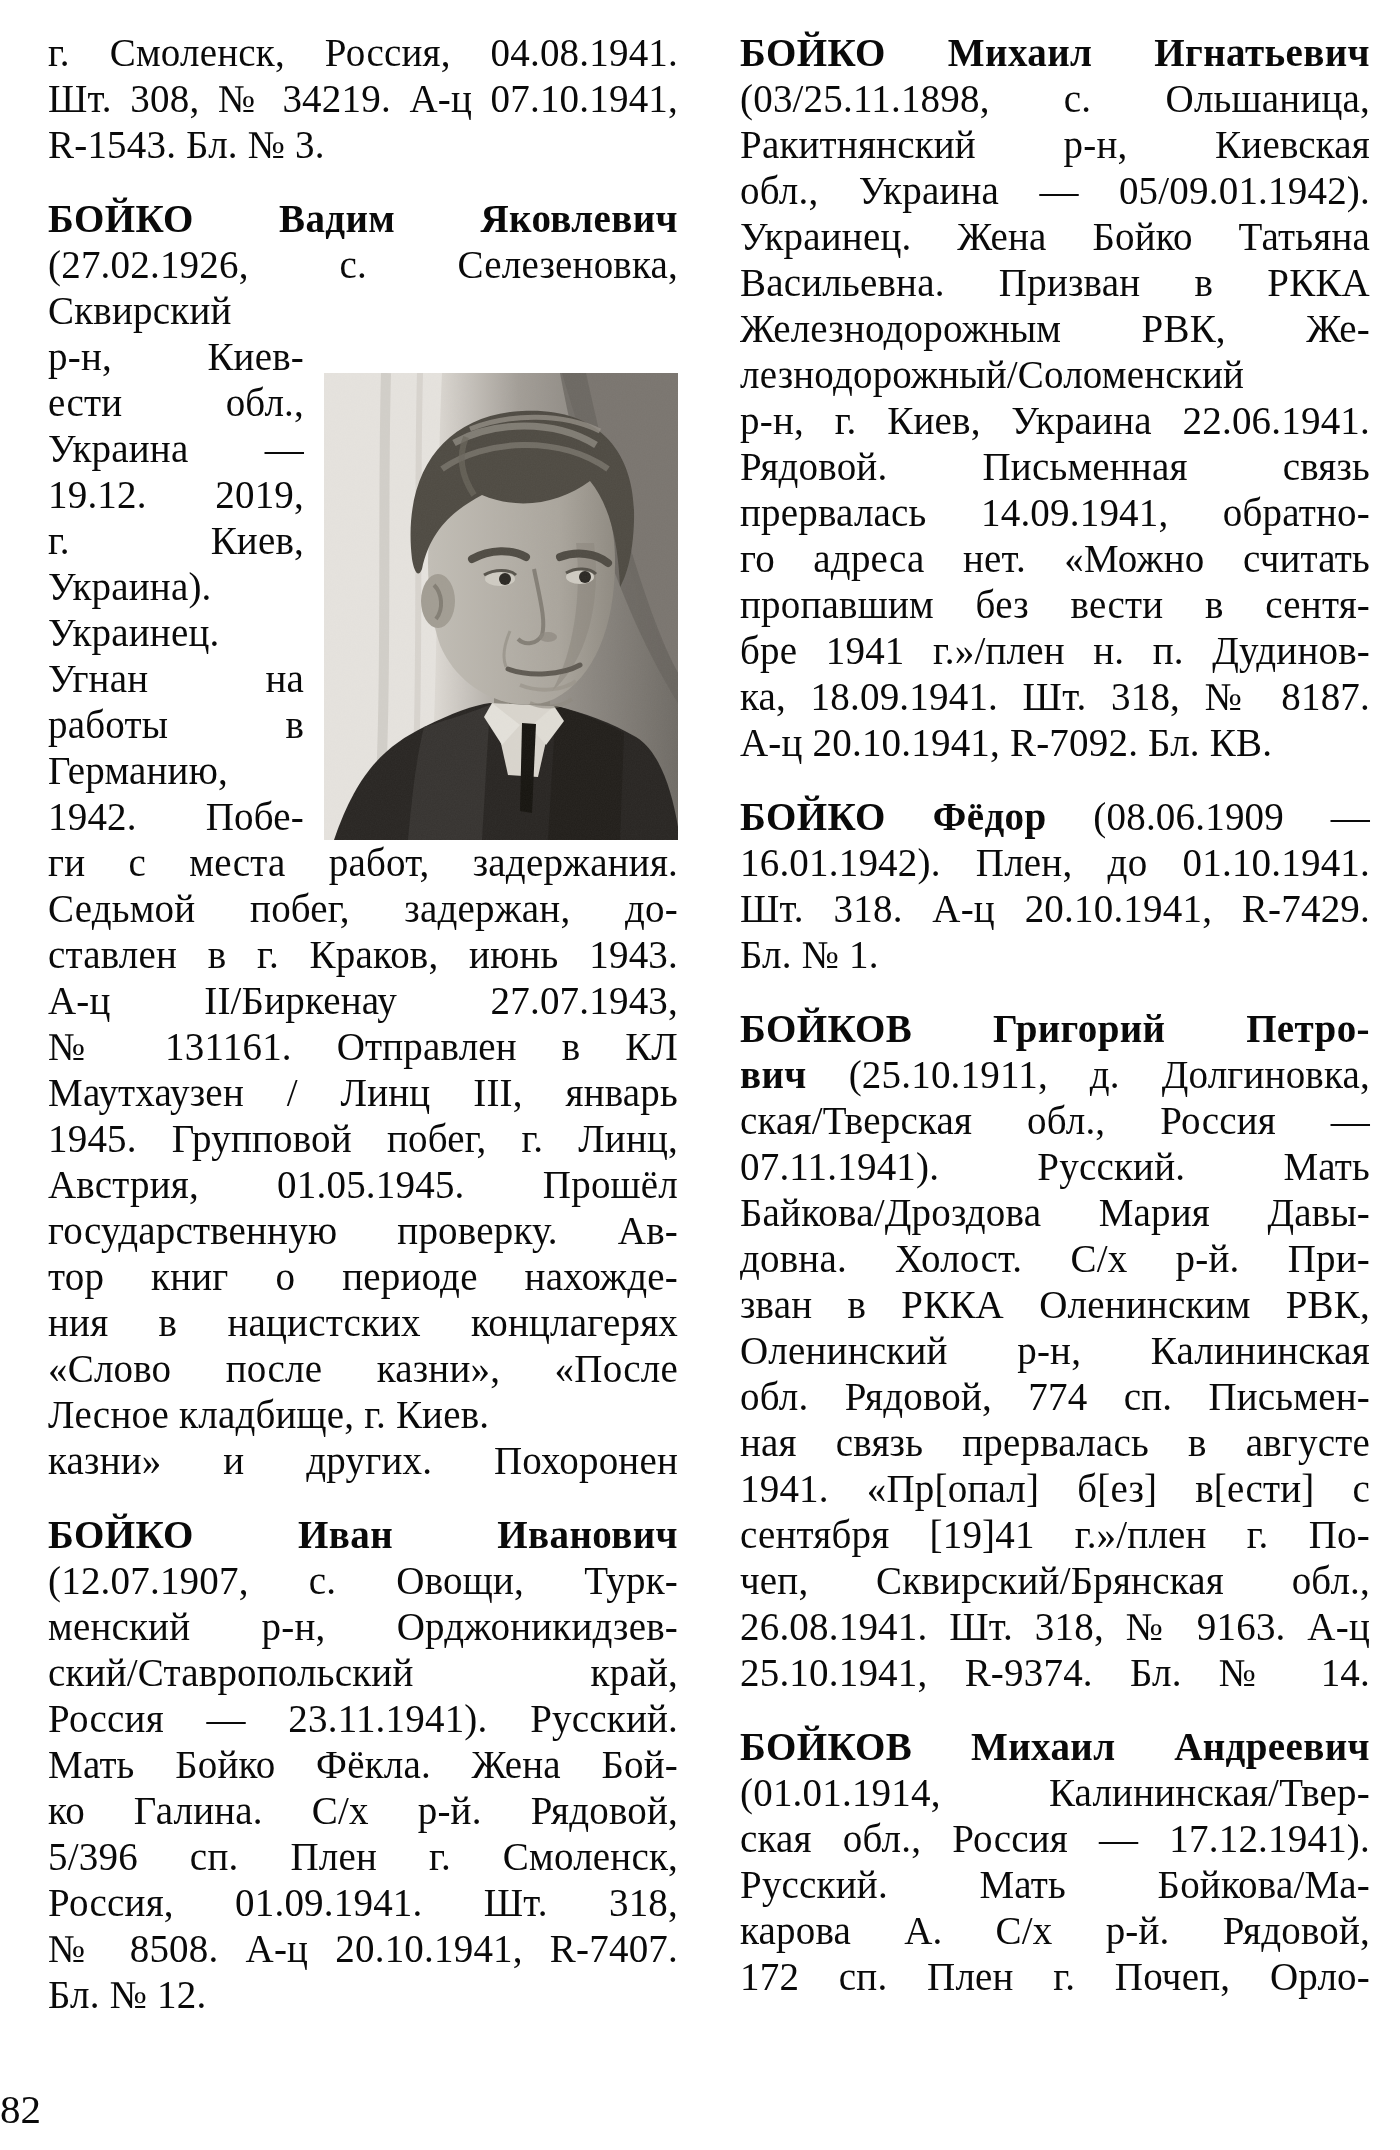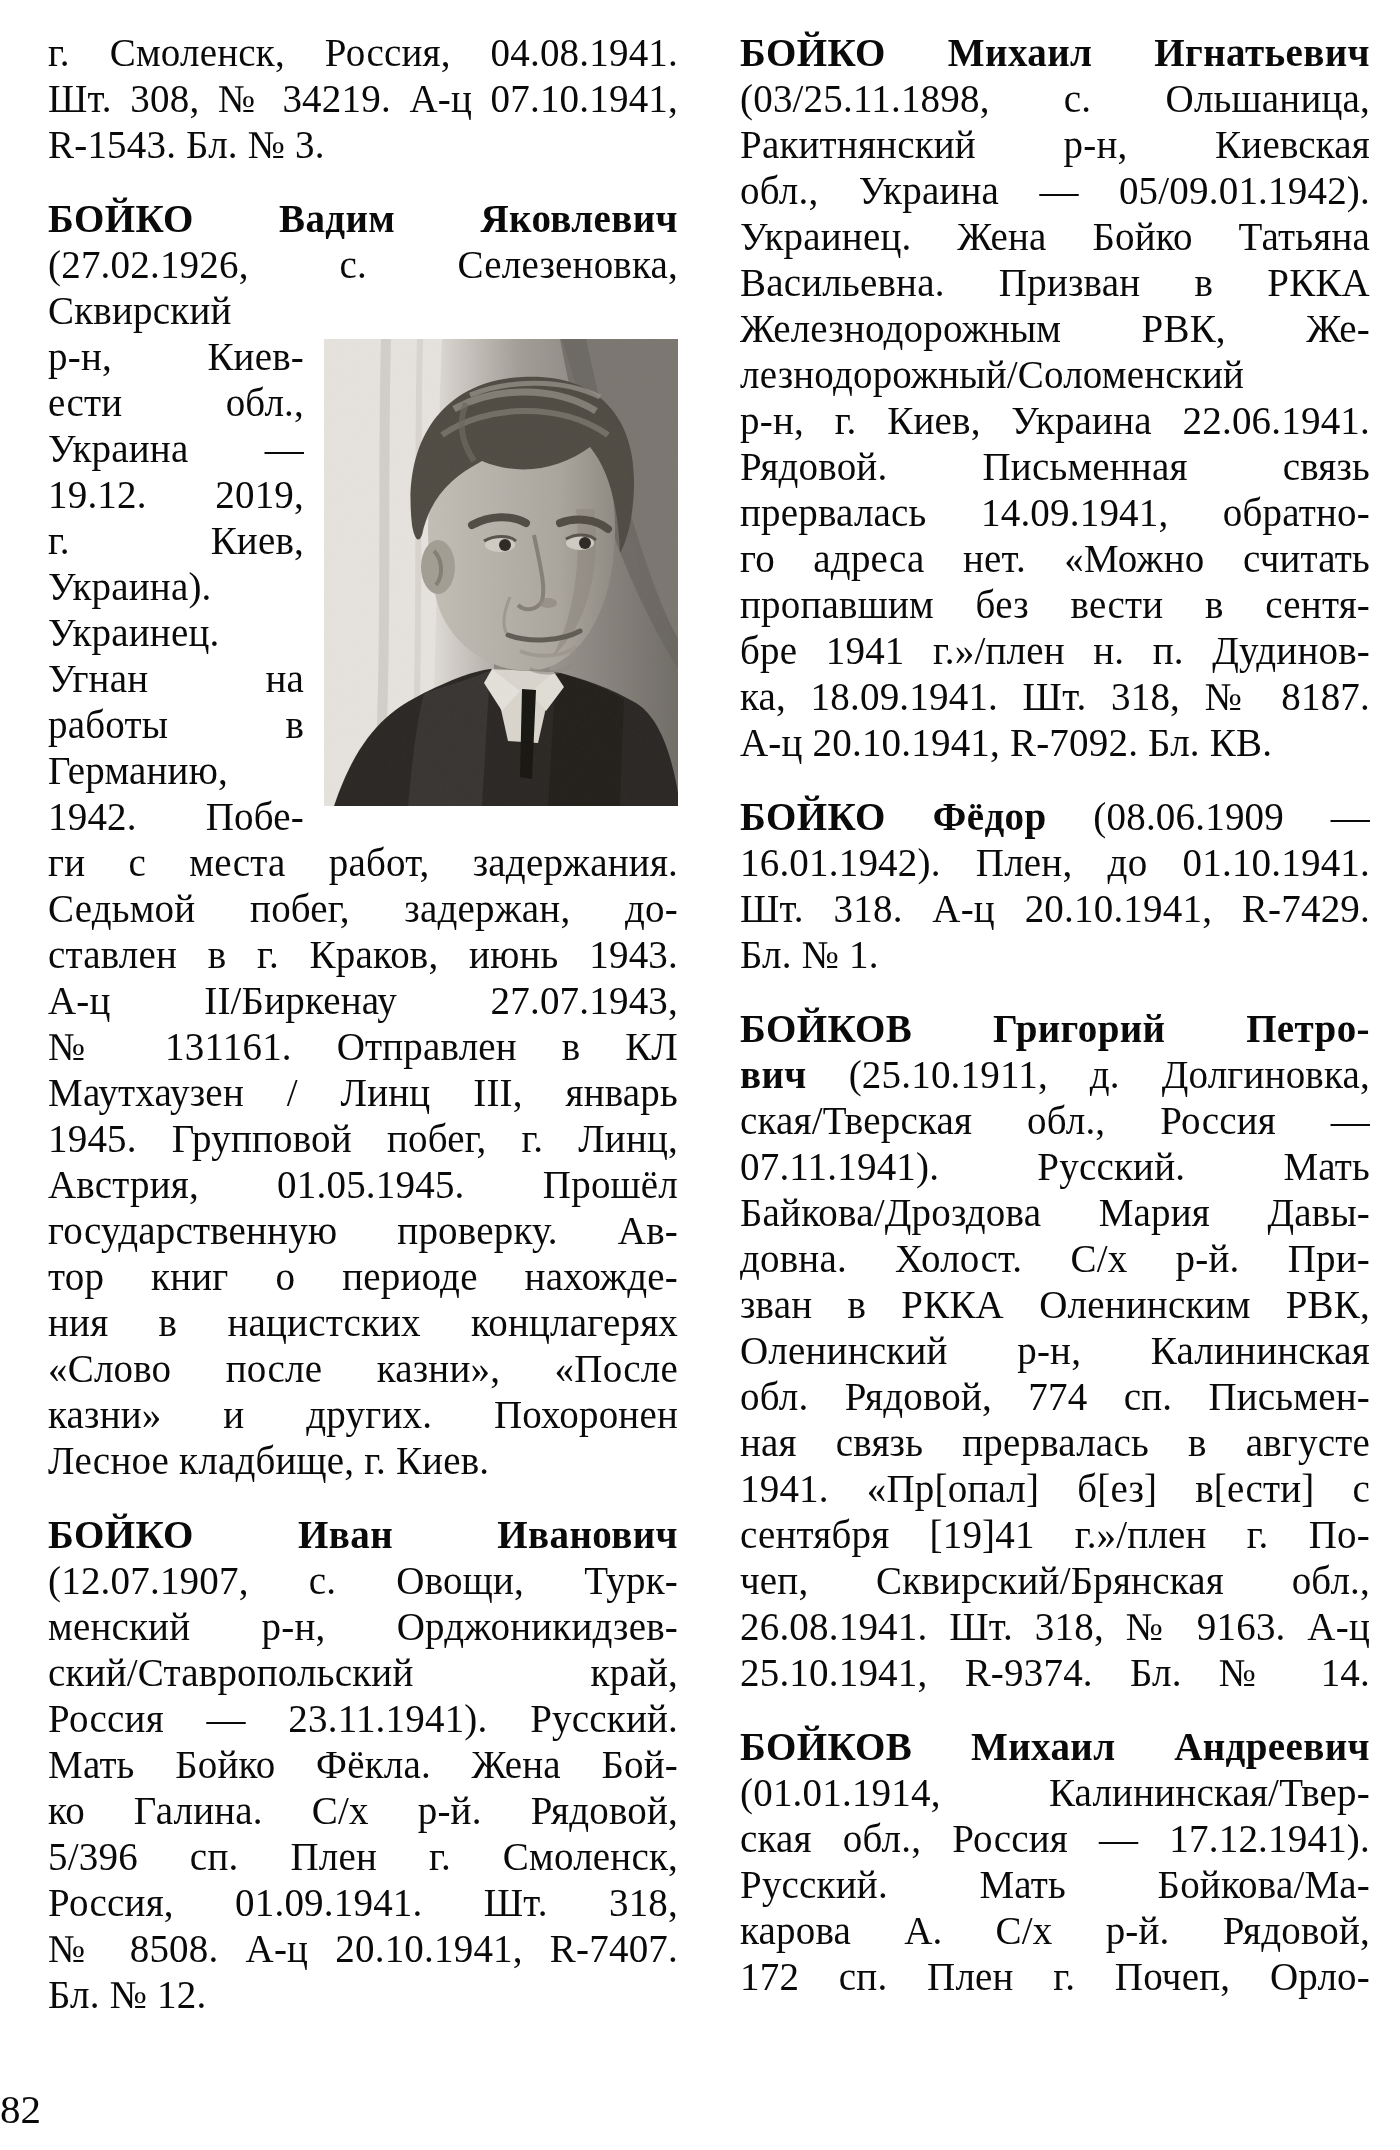--- a/index.html
+++ b/index.html
@@ -18,21 +18,21 @@
     font-size: 39px;
     line-height: 46px;
     min-height: 46px;
     text-align: justify;
     text-align-last: justify;
     letter-spacing: 0.2px;
   }
   .ln.end { text-align-last: left; }
   .bold { font-weight: 700; letter-spacing: 0.4px; }
   .entry.gap { margin-top: 28px; }
-  .photo-row { display: flex; align-items: center; }
+  .photo-row { display: flex; align-items: flex-end; }
   .narrow { flex: 0 0 256px; width: 256px; }
   .photo {
     margin-left: auto;
     margin-top: 16px;
     width: 354px; height: 467px;
     overflow: hidden;
   }
   .photo svg { display: block; }
   .pageno {
     position: absolute;
@@ -144,22 +144,22 @@
           <div class="ln">ставлен в г. Краков, июнь 1943.</div>
           <div class="ln">А-ц II/Биркенау 27.07.1943,</div>
           <div class="ln">№ 131161. Отправлен в КЛ</div>
           <div class="ln">Маутхаузен / Линц III, январь</div>
           <div class="ln">1945. Групповой побег, г. Линц,</div>
           <div class="ln">Австрия, 01.05.1945. Прошёл</div>
           <div class="ln">государственную проверку. Ав-</div>
           <div class="ln">тор книг о периоде нахожде-</div>
           <div class="ln">ния в нацистских концлагерях</div>
           <div class="ln">«Слово после казни», «После</div>
+          <div class="ln end">Лесное кладбище, г. Киев.</div>
           <div class="ln">казни» и других. Похоронен</div>
-          <div class="ln end">Лесное кладбище, г. Киев.</div>
         </div>
     </div>
 
     <div class="entry gap">
         <div class="ln"><span class="bold">БОЙКО Иван Иванович</span></div>
         <div class="ln">(12.07.1907, с. Овощи, Турк-</div>
         <div class="ln">менский р-н, Орджоникидзев-</div>
         <div class="ln">ский/Ставропольский край,</div>
         <div class="ln">Россия — 23.11.1941). Русский.</div>
         <div class="ln">Мать Бойко Фёкла. Жена Бой-</div>

